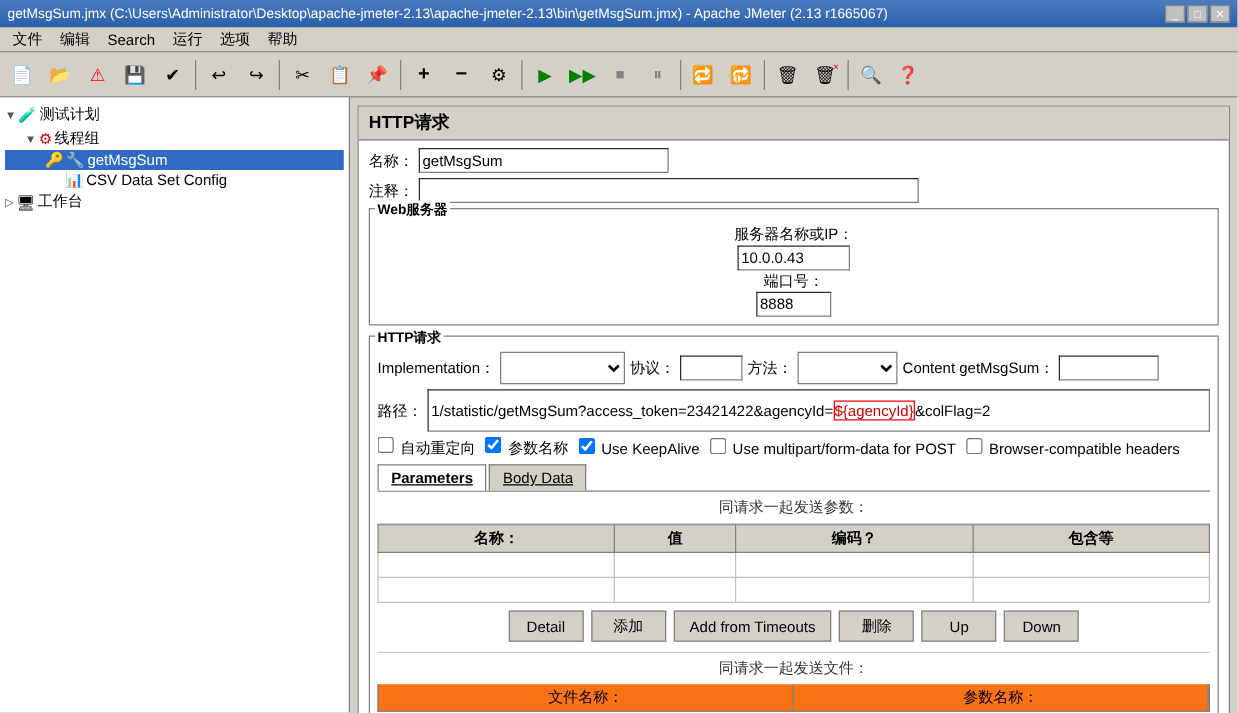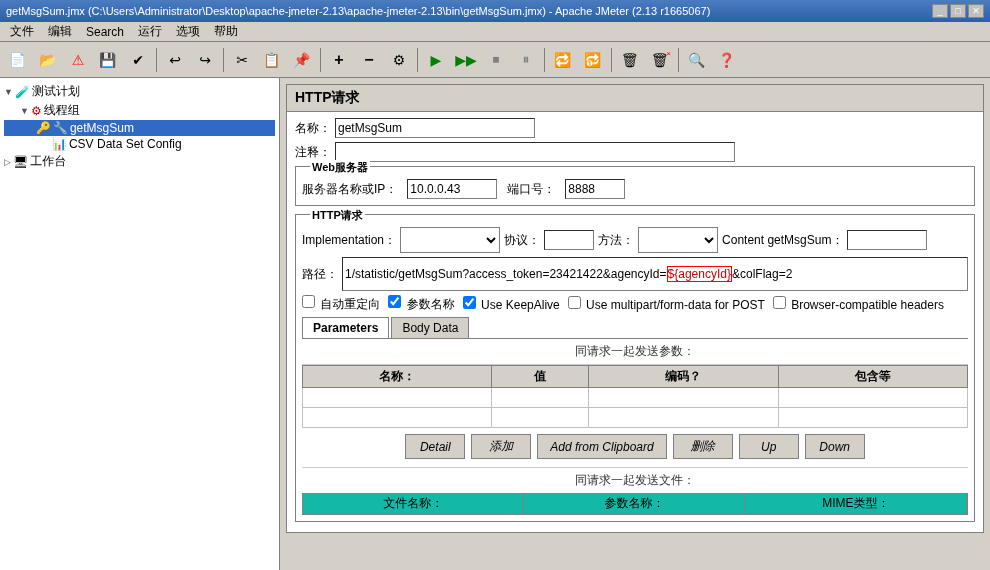--- a/index.html
+++ b/index.html
@@ -139,20 +139,21 @@
     
     .tabs { display: flex; border-bottom: 1px solid #808080; margin-top: 4px; }
     .tab {
       padding: 3px 10px;
       border: 1px solid #808080;
       border-bottom: none;
       background: #d4d0c8;
       cursor: pointer;
       font-size: 12px;
       margin-right: 2px;
+      text-decoration: underline;
     }
     .tab.active { background: white; font-weight: bold; }
     
     
     .params-table {
       width: 100%;
       border-collapse: collapse;
       margin-top: 0;
     }
     .params-table th {
@@ -176,21 +177,20 @@
       justify-content: center;
       padding: 6px 0;
     }
     .action-btn {
       padding: 3px 12px;
       background: #d4d0c8;
       border: 1px solid #808080;
       font-size: 12px;
       cursor: pointer;
       min-width: 60px;
-      font-style: italic;
     }
     
     
     .path-display {
       border: 1px inset #808080;
       background: white;
       height: 34px;
       font-size: 12px;
       padding: 0 2px;
       display: flex;
@@ -202,21 +202,21 @@
     
     .web-server-box {
       border: 1px solid #808080;
       padding: 4px 6px 6px;
       position: relative;
       margin-bottom: 4px;
     }
     .web-server-title {
       position: absolute;
       top: -7px;
-      left: 14px;
+      left: 4px;
       background: white;
       padding: 0 2px;
       font-size: 11px;
       font-weight: bold;
     }
     
     
     .form-select {
       border: 1px solid #808080;
       background: white;
@@ -228,21 +228,21 @@
     .params-section-label {
       text-align: center;
       padding: 4px;
       font-size: 12px;
       color: #333;
       border-bottom: 1px solid #ccc;
     }
 
     .files-table-header {
       display: flex;
-      background: #14b8a6;
+      background: #f97316;
       border: 1px solid #808080;
       border-top: none;
     }
     .files-table-header div {
       flex: 1;
       padding: 2px 6px;
       border-right: 1px solid #808080;
       font-size: 12px;
       text-align: center;
     }
@@ -349,21 +349,21 @@
 
         <div class="form-row">
           <span class="form-label">注释：</span>
           <input class="form-input" style="width: 400px;" type="text" value="">
         </div>
 
         <div style="display:flex; gap:8px; margin-bottom:4px;">
 
           <div class="web-server-box" style="flex:1;">
             <span class="web-server-title">Web服务器</span>
-            <div style="padding-top:8px; display:flex; align-items:center; gap:10px;">
+            <div style="padding-top:8px; display:flex; align-items:center; gap:0;flex-direction:column;">
               <span class="form-label">服务器名称或IP：</span>
               <input class="form-input" style="width: 90px;" type="text" value="10.0.0.43">
               <span class="form-label">端口号：</span>
               <input class="form-input" style="width: 60px;" type="text" value="8888">
             </div>
           </div>
 
 
         </div>
 
@@ -449,31 +449,30 @@
                     <td>&nbsp;</td>
                     <td>&nbsp;</td>
                     <td>&nbsp;</td>
                   </tr>
                 </tbody>
               </table>
 
               <div class="bottom-buttons">
                 <button class="action-btn">Detail</button>
                 <button class="action-btn">添加</button>
-                <button class="action-btn">Add from Clipboard</button>
+                <button class="action-btn">Add from Timeouts</button>
                 <button class="action-btn">删除</button>
                 <button class="action-btn">Up</button>
                 <button class="action-btn">Down</button>
               </div>
 
               <div class="params-section-label" style="border-top:1px solid #ccc; border-bottom:none; margin-top:2px;">同请求一起发送文件：</div>
               <div class="files-table-header">
                 <div>文件名称：</div>
                 <div>参数名称：</div>
-                <div>MIME类型：</div>
               </div>
             </div>
 
           </div>
         </div>
 
       </div>
     </div>
   </div>
 

